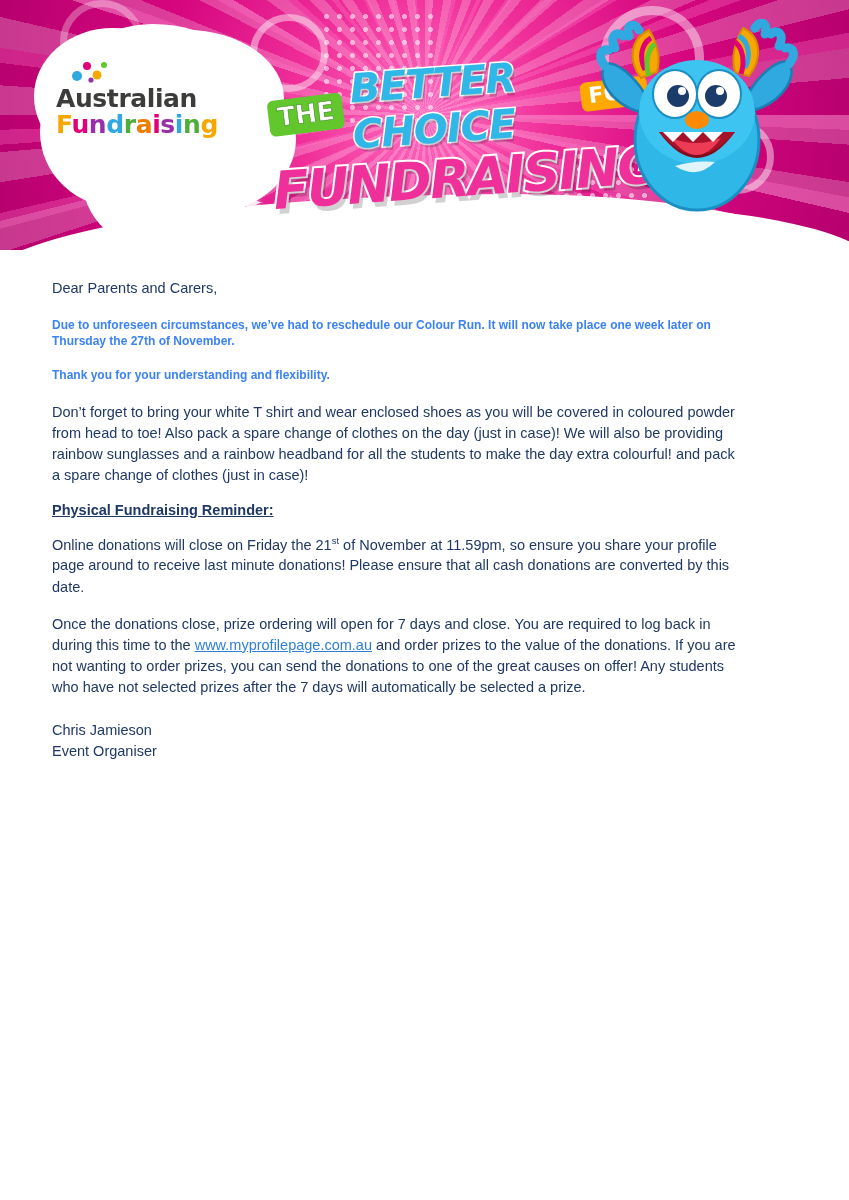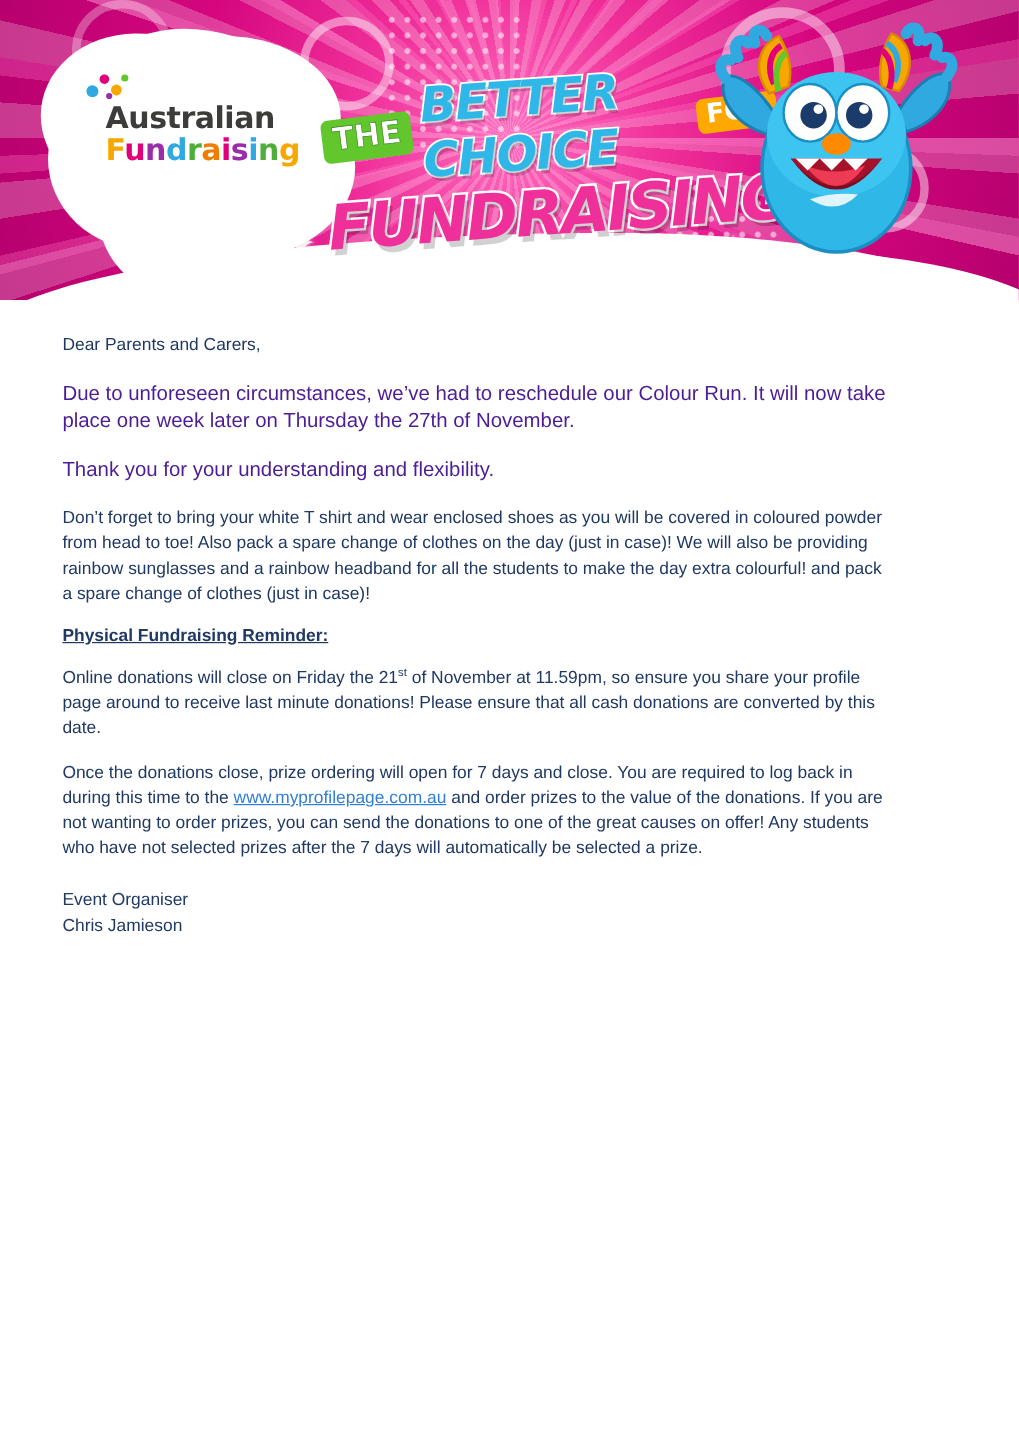--- a/index.html
+++ b/index.html
@@ -143,21 +143,21 @@
     border-radius: 48% 52% 55% 45% / 50% 45% 55% 50%;
     box-shadow:
       34px -6px 0 -12px #ffffff,
       -26px 18px 0 -14px #ffffff,
       12px 64px 0 -18px #ffffff,
       -40px -18px 0 -22px #ffffff,
       58px 34px 0 -24px #ffffff;
   }
   .logo-wrap {
     position: absolute;
-    left: 88px;
+    left: 56px;
     top: 86px;
     width: 175px;
     text-align: left;
   }
   .logo-aus {
     font-family: "DejaVu Sans", sans-serif;
     font-size: 25px;
     font-weight: 700;
     color: #3c3c3b;
     letter-spacing: -0.4px;
@@ -257,24 +257,24 @@
     padding: 28px 52px 0 52px;
     box-sizing: border-box;
   }
   .p {
     font-size: 14.5px;
     line-height: 1.45;
     color: #1f3864;
     margin: 0 0 16px 0;
   }
   .bold-blue {
-    font-size: 17px;
-    font-weight: 400;
+    font-size: 12px;
+    font-weight: 700;
     line-height: 1.35;
-    color: #4c1d95;
+    color: #3b82f6;
     margin: 0 0 18px 0;
   }
   .bold-blue.second { }
   .u { }
   .reminder {
     font-size: 14.5px;
     font-weight: 700;
     text-decoration: underline;
     color: #1f3864;
     margin: 0 0 16px 0;
@@ -387,16 +387,16 @@
 
   <p class="p">
     <span>Online donations will close on Friday the 21</span><sup>st</sup><span> of November at 11.59pm, so ensure you share your profile page around to receive last minute donations! </span><span class="u">Please ensure that all cash donations are converted by this date.</span>
   </p>
 
   <p class="p">
     <span>Once the donations close, prize ordering will open for 7 days and close.  You are required to log back in during this time to the </span><a class="link" href="#">www.myprofilepage.com.au</a><span> and order prizes to the value of the donations. If you are not wanting to order prizes, you can send the donations to one of the great causes on offer! Any students who have not selected prizes after the 7 days will automatically be selected a prize.</span>
   </p>
 
   <div class="sign">
+    <div>Chris Jamieson</div>
     <div>Event Organiser</div>
-    <div>Chris Jamieson</div>
   </div>
 </div>
 
 </body></html>

